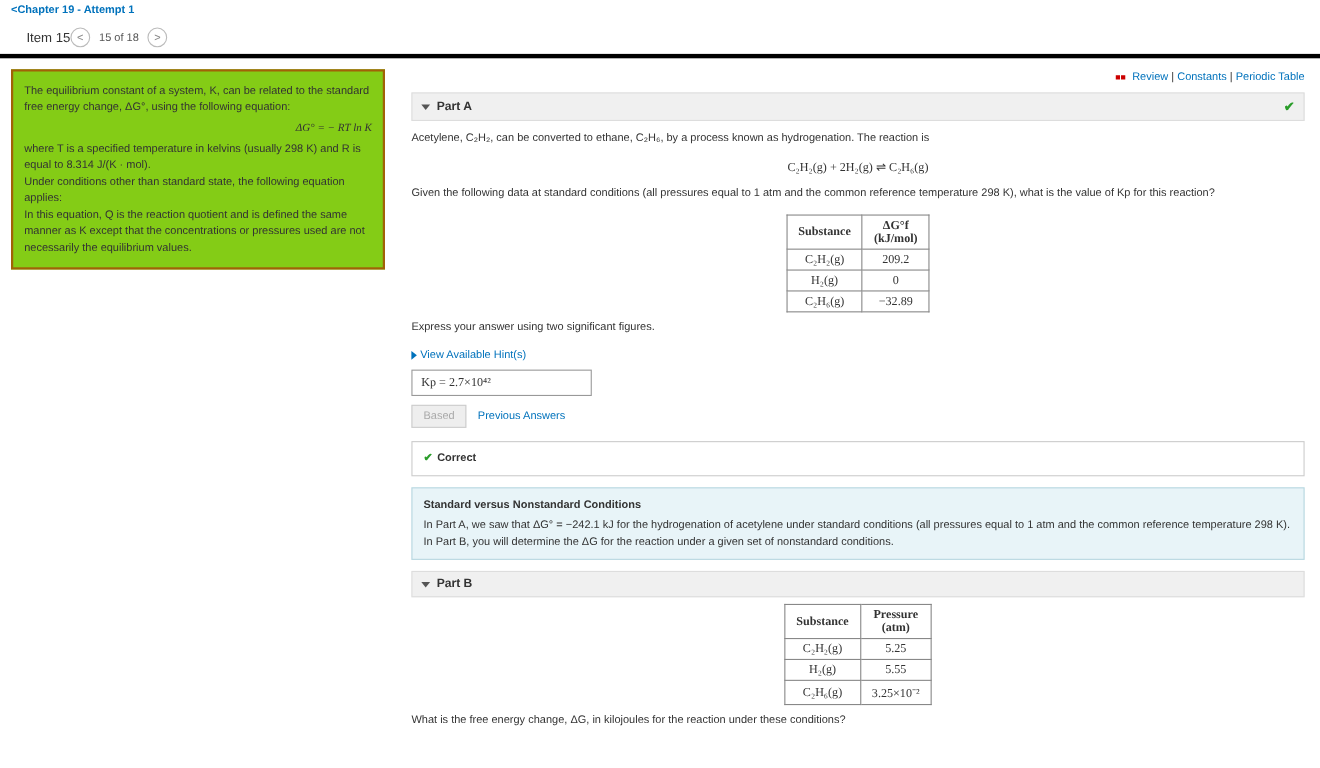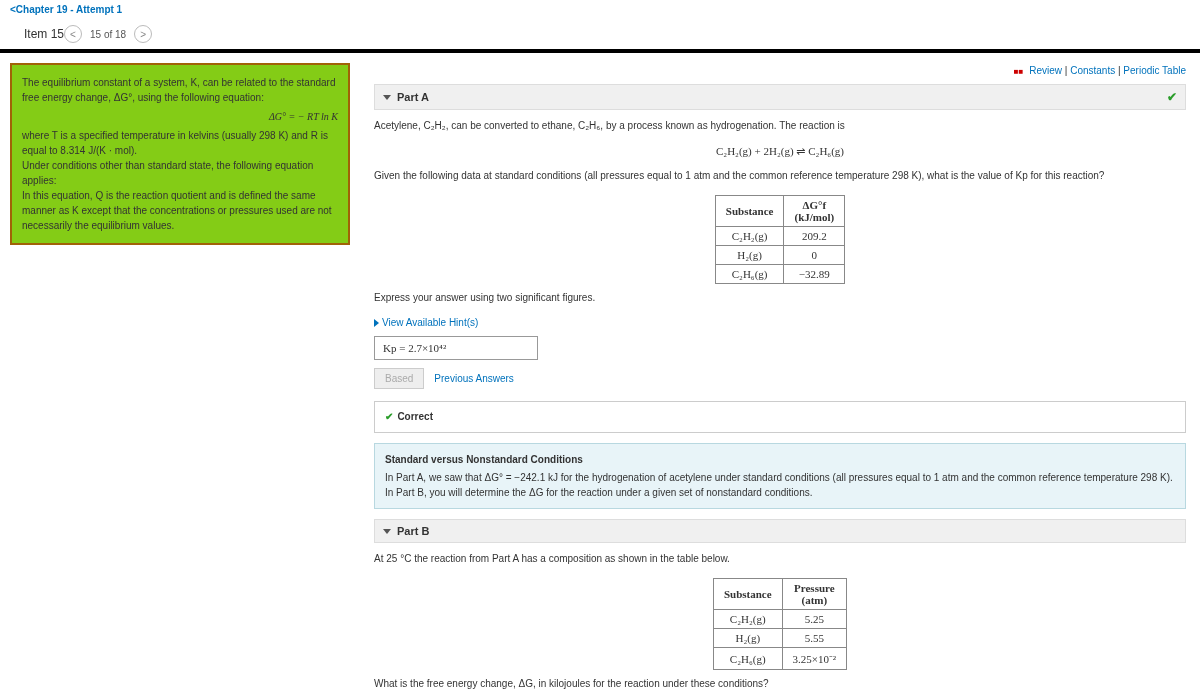--- a/index.html
+++ b/index.html
@@ -121,21 +121,20 @@
     <div class="info-band">
       <div class="ttl">Standard versus Nonstandard Conditions</div>
       <div>In Part A, we saw that ΔG° = −242.1 kJ for the hydrogenation of acetylene under standard conditions (all pressures equal to 1 atm and the common reference temperature 298 K). In Part B, you will determine the ΔG for the reaction under a given set of nonstandard conditions.</div>
     </div>
 
     
     <div class="part-hdr">
       <span class="caret"></span>
       <span>Part B</span>
     </div>
-    <div class="prose">At 25 °C the reaction from Part A has a composition as shown in the table below.</div>
 
     <table class="data-tbl">
       <tbody>
           <tr>
             <th>Substance</th>
             <th style="white-space:pre-line">Pressure
 (atm)</th>
           </tr>
       <tr>
             <td>C₂H₂(g)</td>

